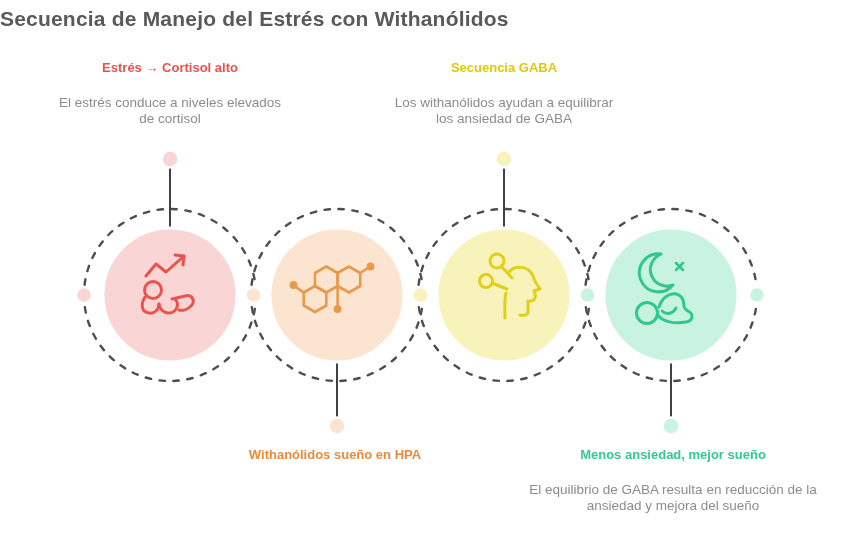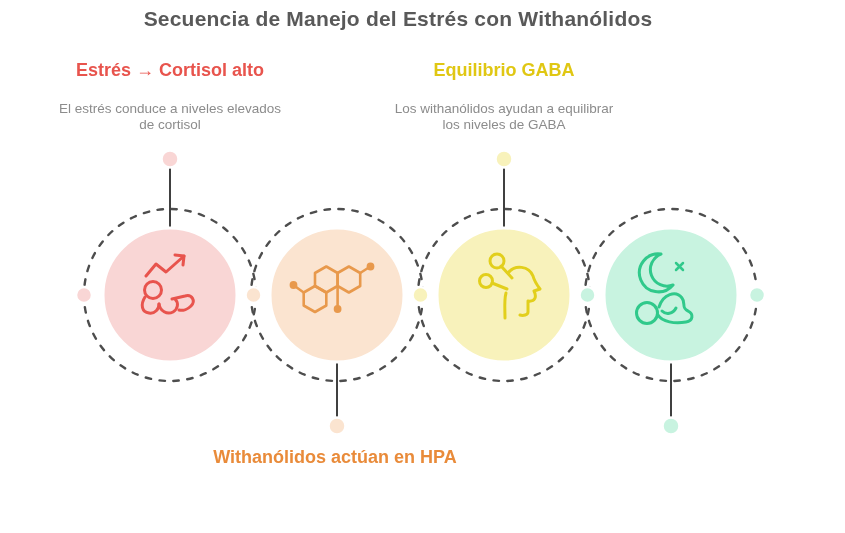--- a/index.html
+++ b/index.html
@@ -5,26 +5,25 @@
   html,body{margin:0;padding:0;background:#ffffff;}
   .canvas{
     position:relative;
     width:845px;height:533px;
     background:#ffffff;
     font-family:"Liberation Sans","DejaVu Sans",sans-serif;
     overflow:hidden;
   }
   .diagram-title{
     position:absolute;top:7px;left:0;width:796px;
-    text-align:center;
     font-size:21px;font-weight:bold;color:#595959;
     letter-spacing:0.2px;
   }
   .label-block{position:absolute;text-align:center;}
-  .label-block .step-label{font-size:18px;font-weight:bold;margin-bottom:13px;}
+  .label-block .step-label{font-size:13px;font-weight:bold;margin-bottom:13px;}
   .label-block .step-desc{font-size:13.5px;color:#8c8c8c;line-height:1.18;margin-top:20px;}
   .accent-1{color:#e8544d;}
   .accent-2{color:#e98b3a;}
   .accent-3{color:#e0c713;}
   .accent-4{color:#33c98e;}
   .blk1{left:57px;top:60px;width:226px;}
   .blk3{left:391px;top:60px;width:226px;}
   .blk2{left:195px;top:447px;width:280px;}
   .blk4{left:522px;top:447px;width:302px;}
   svg{position:absolute;left:0;top:0;}
@@ -41,28 +40,32 @@
 <div class="canvas">
 
   <div class="diagram-title">Secuencia de Manejo del Estrés con Withanólidos</div>
 
   <div class="label-block blk1">
     <div class="step-label accent-1">Estrés → Cortisol alto</div>
     <div class="step-desc">El estrés conduce a niveles elevados de cortisol</div>
   </div>
 
   <div class="label-block blk3">
-    <div class="step-label accent-3">Equilibrio GABA</div>
-    <div class="step-desc">Los withanólidos ayudan a equilibrar los niveles de GABA</div>
+    <div class="step-label accent-3">Secuencia GABA</div>
+    <div class="step-desc">Los withanólidos ayudan a equilibrar los ansiedad de GABA</div>
   </div>
 
   <div class="label-block blk2">
-    <div class="step-label accent-2">Withanólidos actúan en HPA</div>
+    <div class="step-label accent-2">Withanólidos sueño en HPA</div>
   </div>
 
+  <div class="label-block blk4">
+    <div class="step-label accent-4">Menos ansiedad, mejor sueño</div>
+    <div class="step-desc">El equilibrio de GABA resulta en reducción de la ansiedad y mejora del sueño</div>
+  </div>
 
   <svg width="845" height="533" viewBox="0 0 845 533">
 
     <circle class="ring" cx="170" cy="295" r="86"></circle>
     <circle class="ring" cx="337" cy="295" r="86"></circle>
     <circle class="ring" cx="504" cy="295" r="86"></circle>
     <circle class="ring" cx="671" cy="295" r="86"></circle>
 
     <line class="stem" x1="170" y1="167" x2="170" y2="229"></line>
     <line class="stem" x1="504" y1="167" x2="504" y2="229"></line>

